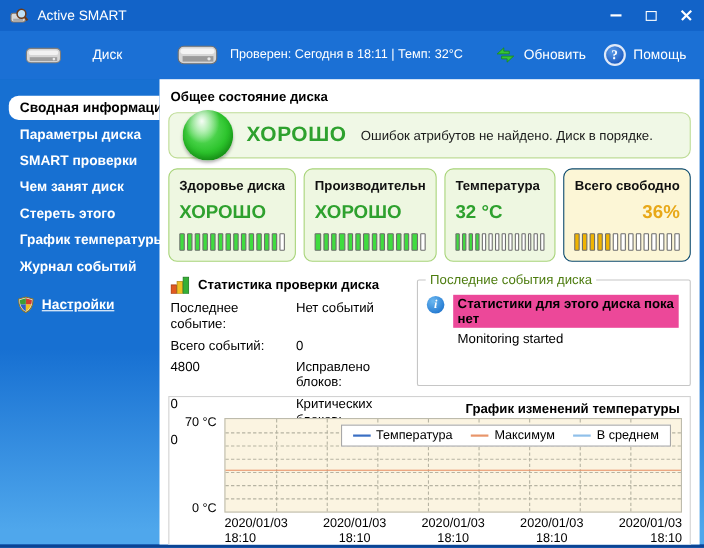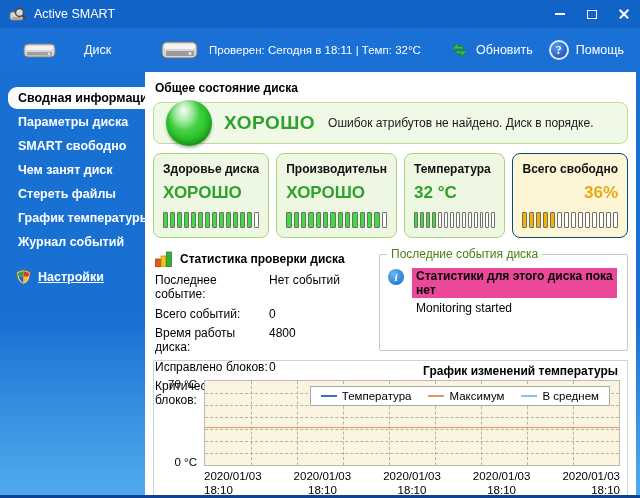--- a/index.html
+++ b/index.html
@@ -157,23 +157,23 @@
       </div>
     </div>
   </div>
 
   <div class="body">
 
     <div class="sidebar">
       <div>
           <div class="side-item selected">Сводная информация</div>
           <div class="side-item">Параметры диска</div>
-          <div class="side-item">SMART свободно</div>
+          <div class="side-item">SMART проверки</div>
           <div class="side-item">Чем занят диск</div>
-          <div class="side-item">Стереть файлы</div>
+          <div class="side-item">Стереть этого</div>
           <div class="side-item">График температуры</div>
           <div class="side-item">Журнал событий</div>
         </div>
       <div class="side-settings">
         <svg width="15" height="16" viewBox="0 0 16 17">
           <path d="M8 1 L15 3 C15 10 13 14 8 16 C3 14 1 10 1 3 Z" fill="#e8e8e8" stroke="#8a7220" stroke-width="1"></path>
           <path d="M8 2.2 L13.8 3.9 C13.8 6 13.5 7.5 13.2 8.3 L8 8.3 Z" fill="#d23b2e"></path>
           <path d="M8 2.2 L2.2 3.9 C2.2 6 2.5 7.5 2.8 8.3 L8 8.3 Z" fill="#3f9c35"></path>
           <path d="M2.8 8.3 L8 8.3 L8 14.8 C5.2 13.4 3.6 11 2.8 8.3 Z" fill="#2f5fc4"></path>
           <path d="M13.2 8.3 L8 8.3 L8 14.8 C10.8 13.4 12.4 11 13.2 8.3 Z" fill="#f0c020"></path>
@@ -282,21 +282,20 @@
               <rect x="6" y="5" width="5" height="11" fill="#f0c020" stroke="#b08810" stroke-width="0.7"></rect>
               <rect x="11.5" y="1" width="5" height="15" fill="#35b035" stroke="#1d7a1d" stroke-width="0.7"></rect>
             </svg>
             <span>Статистика проверки диска</span>
           </div>
           <div class="stats-grid">
               <div>Последнее событие:</div>
               <div>Нет событий</div>
               <div>Всего событий:</div>
               <div>0</div>
-              <div>Время работы диска:</div>
               <div>4800</div>
               <div>Исправлено блоков:</div>
               <div>0</div>
               <div>Критических блоков:</div>
               <div>0</div>
             </div>
         </div>
 
         <div class="events">
           <span class="events-legend">Последние события диска</span>

